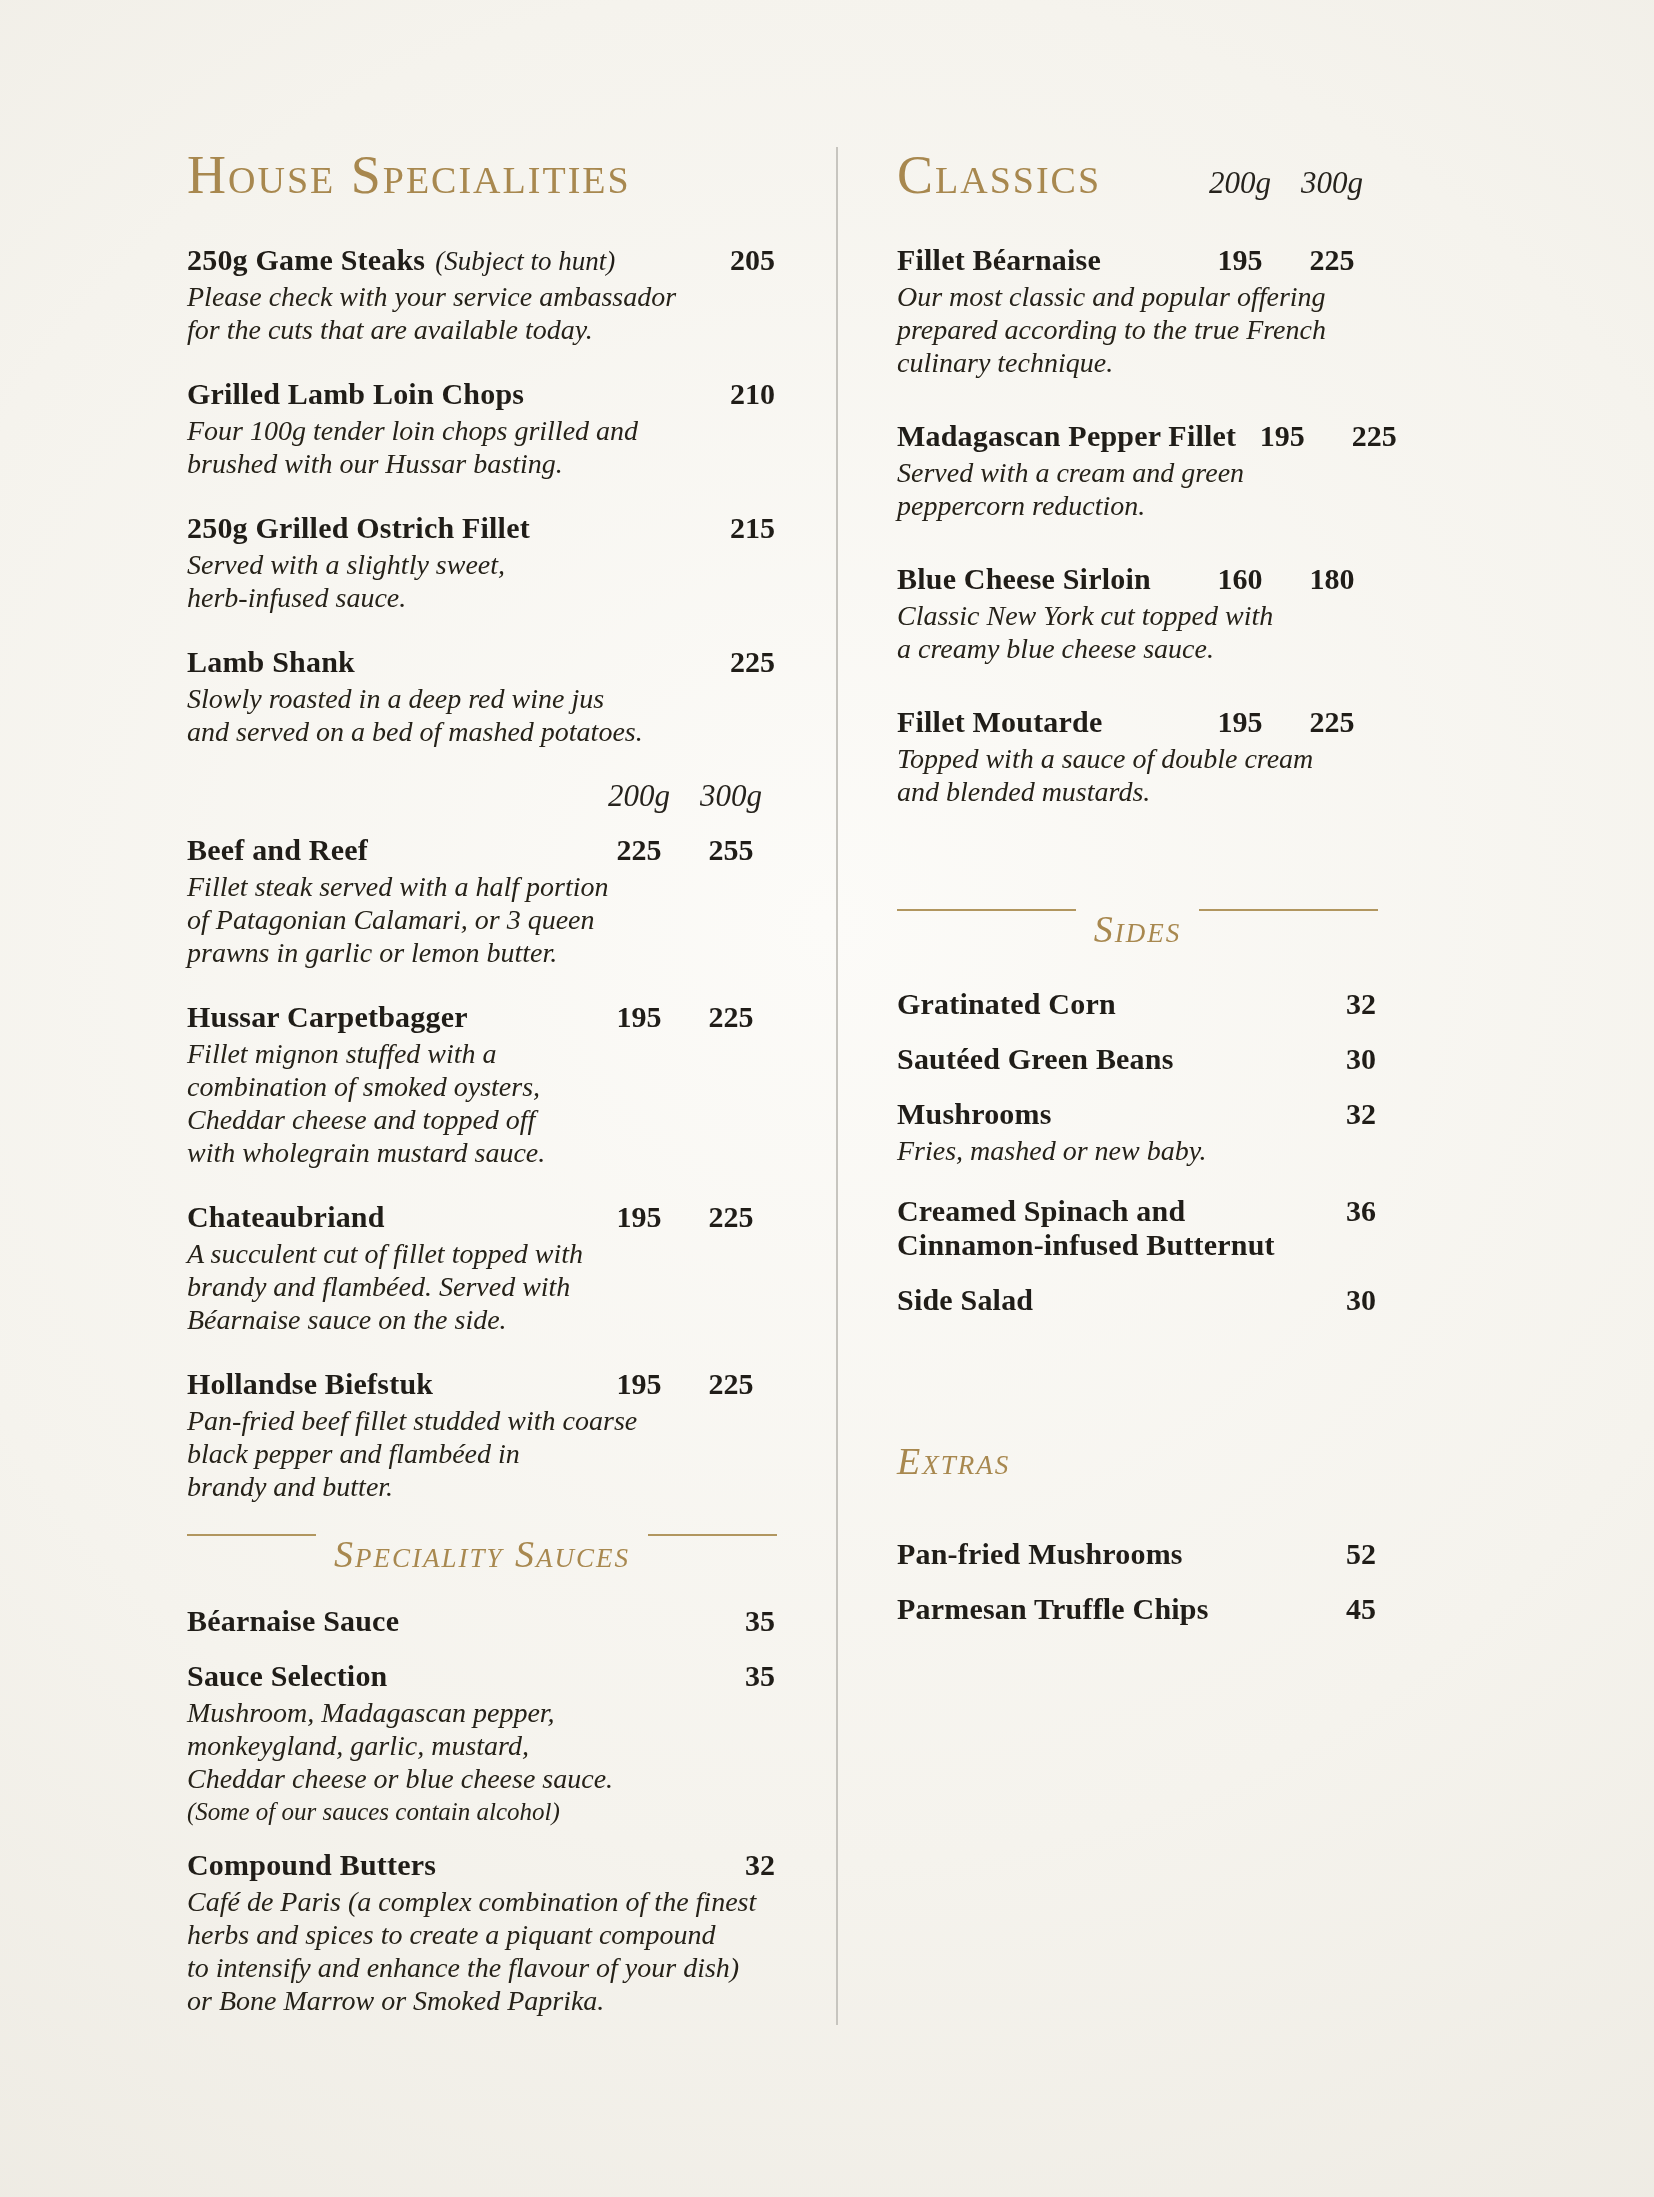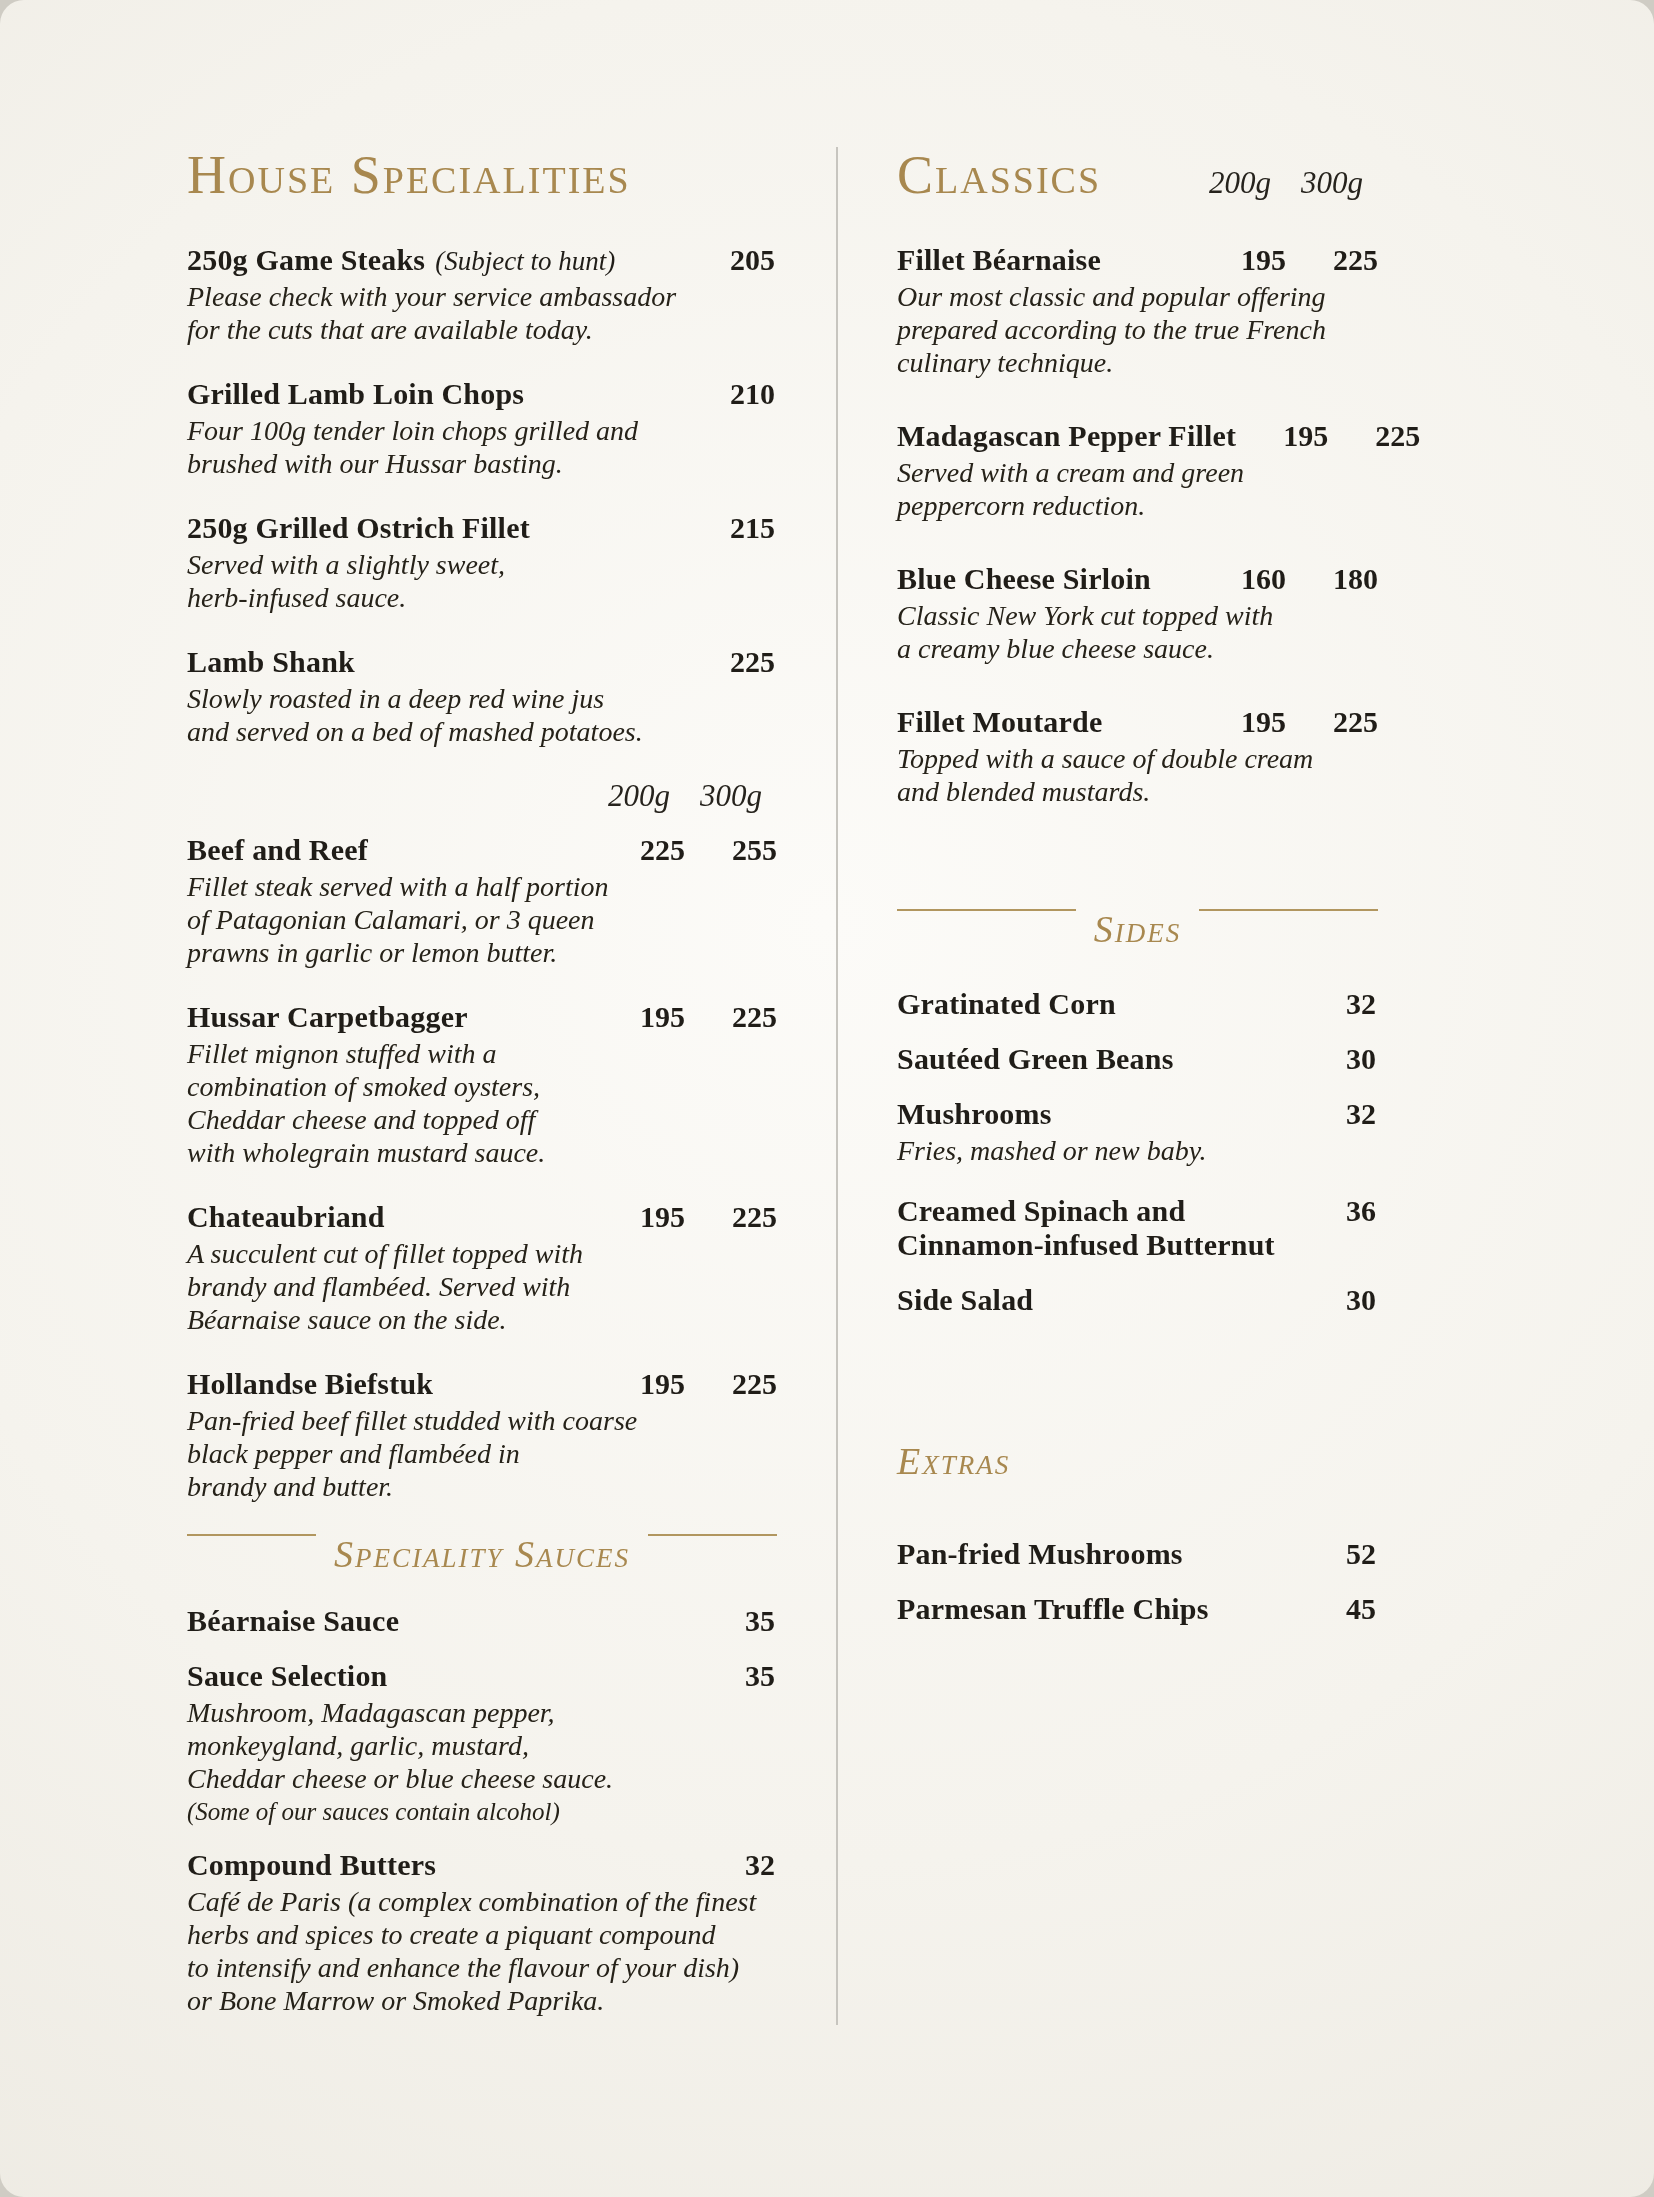--- a/index.html
+++ b/index.html
@@ -4,21 +4,20 @@
 <style>
   html,body{margin:0;padding:0;background:#cfccc4;}
   .page{
     position:relative;
     width:1654px;height:2197px;
     background:
       radial-gradient(130% 95% at 50% 42%, #fcfbf8 0%, #f5f3ed 45%, #edeae2 78%, #e3e0d7 100%);
     font-family:"Liberation Serif","DejaVu Serif",serif;
     color:#201d18;
     overflow:hidden;
-    border-radius:24px;
   }
   .divider{
     position:absolute;left:836px;top:147px;width:2px;height:1878px;
     background:#c7c5bf;
   }
   .col{position:absolute;top:148px;}
   .col-left{left:187px;width:590px;}
   .col-right{left:897px;width:481px;}
 
   .col-header{display:flex;align-items:baseline;margin:0 0 41px 0;}
@@ -41,21 +40,21 @@
   .item.mid{margin-bottom:27px;}
   .item.classic{margin-bottom:40px;}
   .item.last{margin-bottom:0;}
   .row{display:flex;align-items:baseline;}
   .iname{
     font-weight:bold;font-size:30px;line-height:34px;
     white-space:pre;letter-spacing:0.2px;
   }
   .inote{font-style:italic;font-size:27px;margin-left:10px;white-space:pre;}
   .prices{display:flex;}
-  .pcell{width:92px;text-align:right;font-weight:bold;font-size:30px;line-height:34px;}
+  .pcell{width:92px;text-align:center;font-weight:bold;font-size:30px;line-height:34px;}
   .pcell.single{text-align:right;padding-right:2px;}
   .desc{
     font-style:italic;font-size:28px;line-height:33px;
     white-space:pre;margin-top:3px;color:#262219;
   }
   .fineprint{
     font-style:italic;font-size:25px;line-height:31px;
     white-space:pre;margin-top:1px;color:#262219;
   }
 

